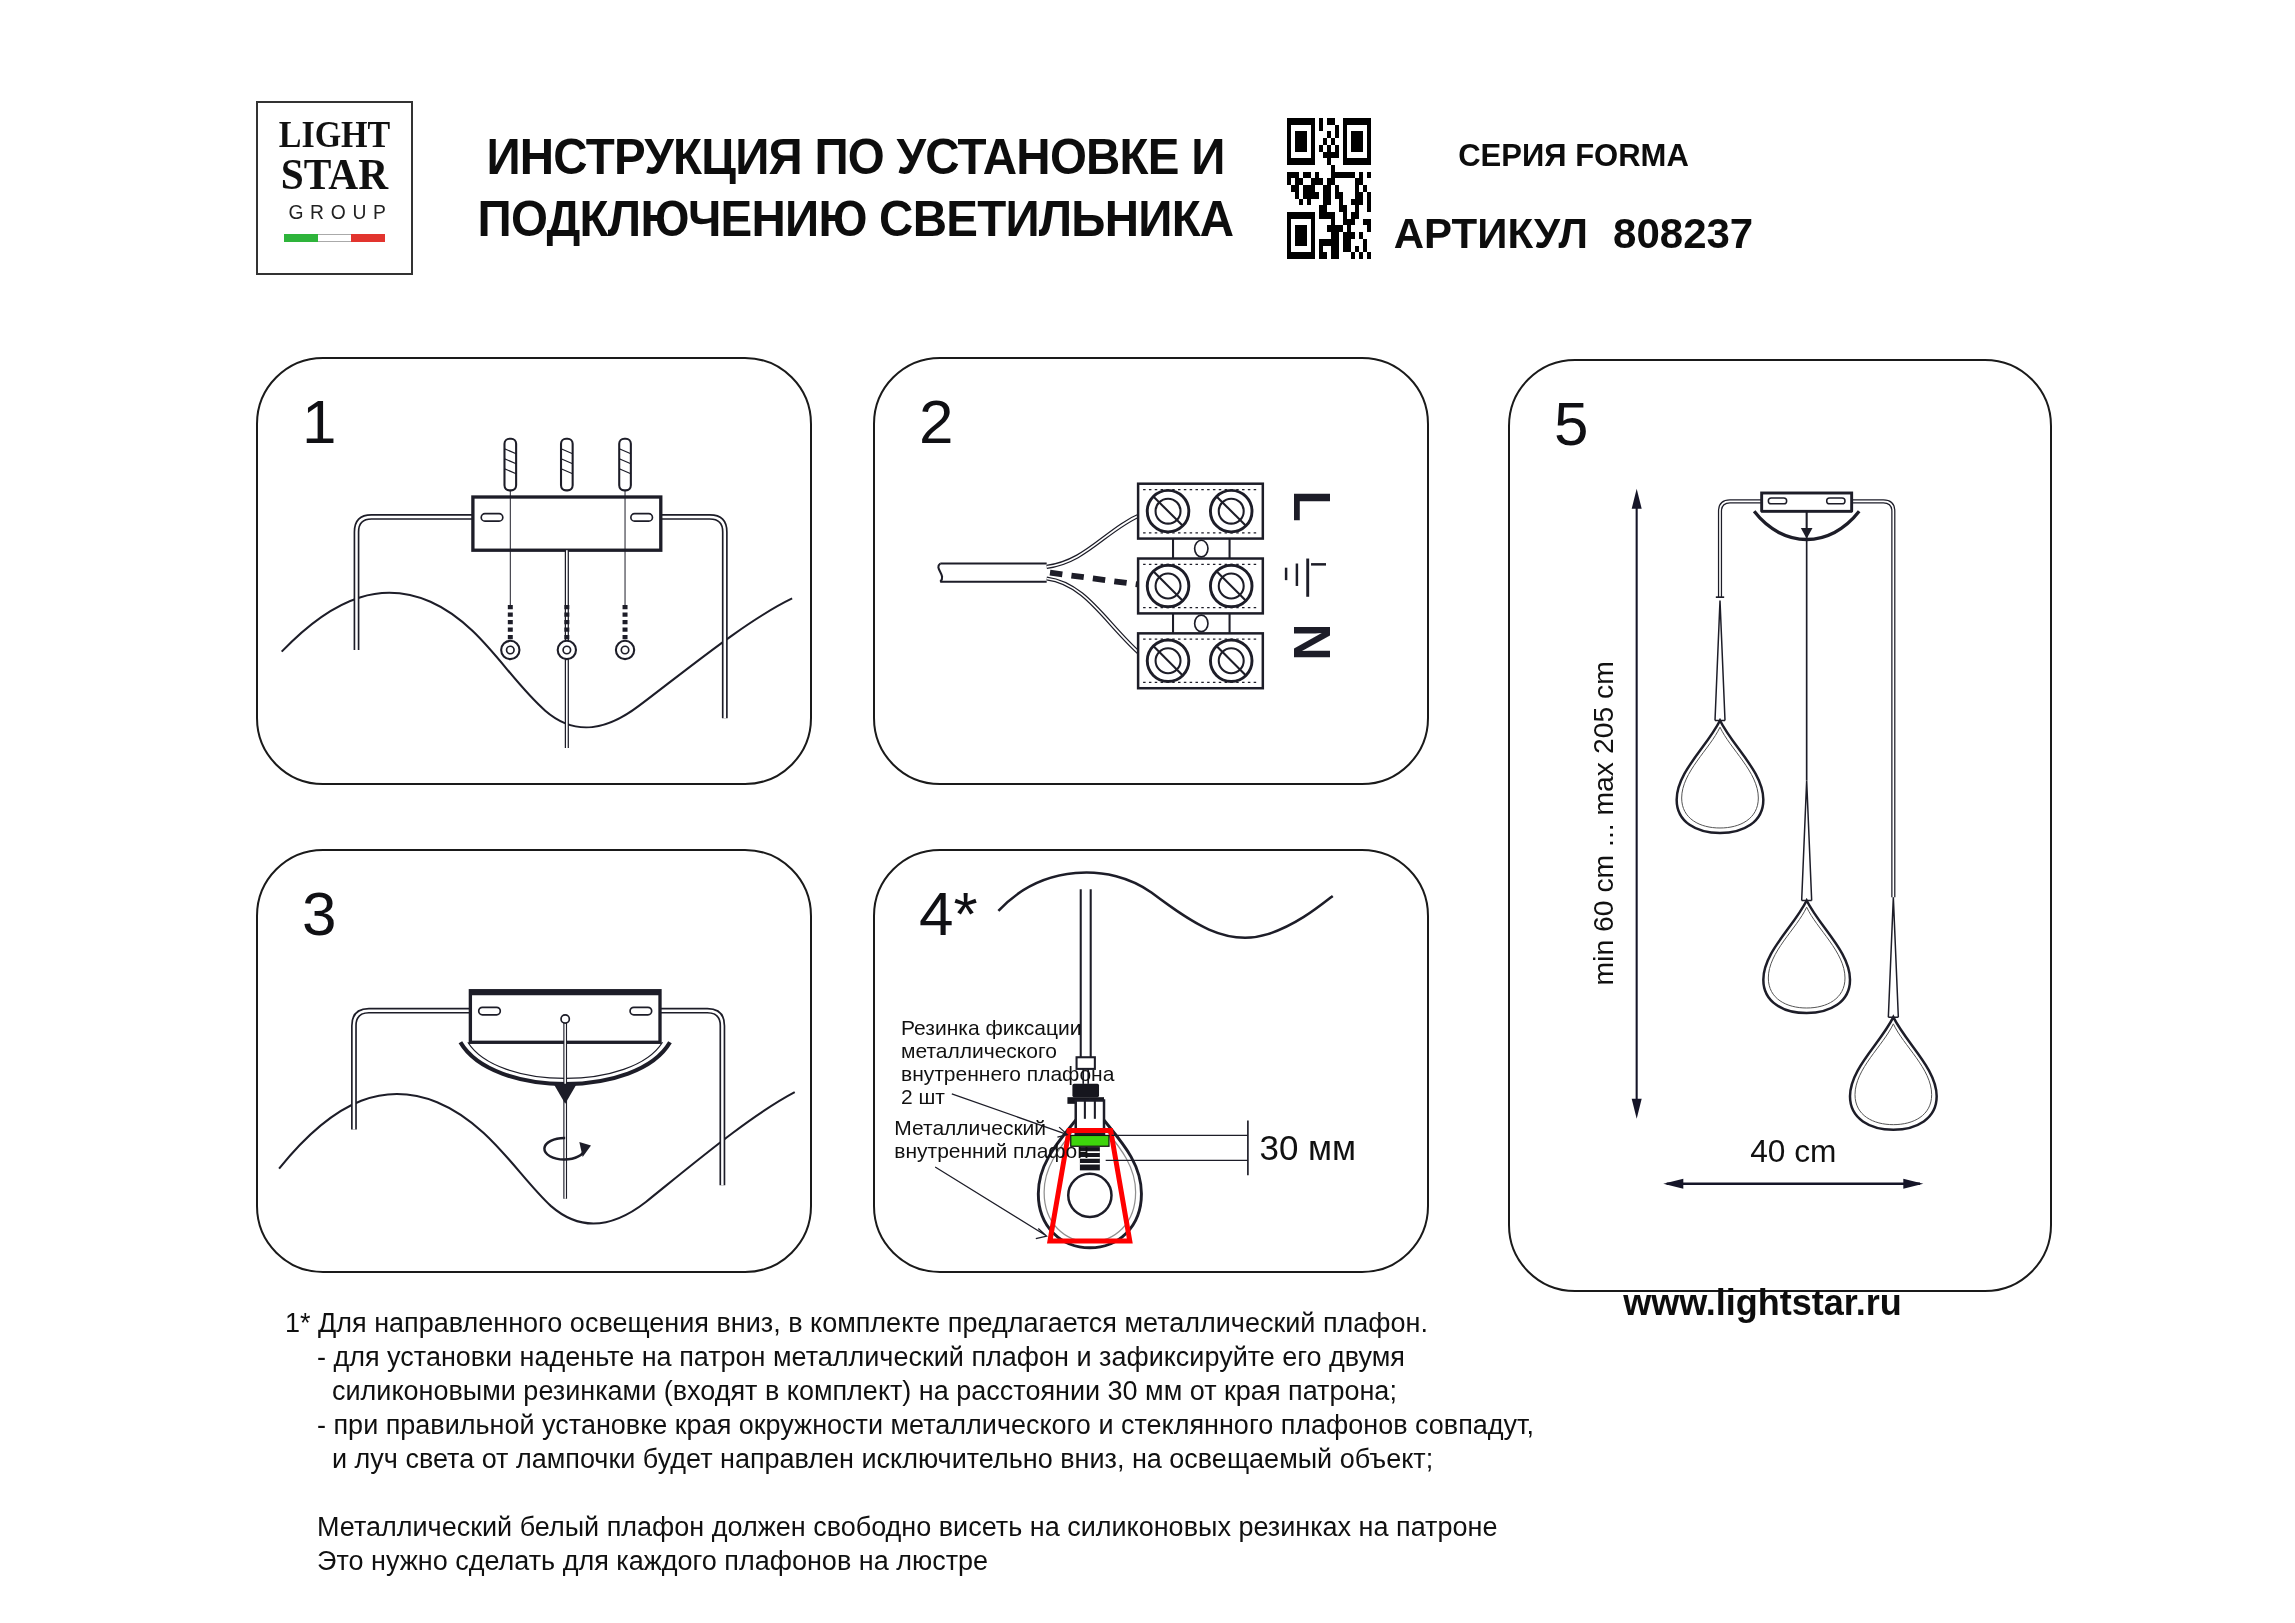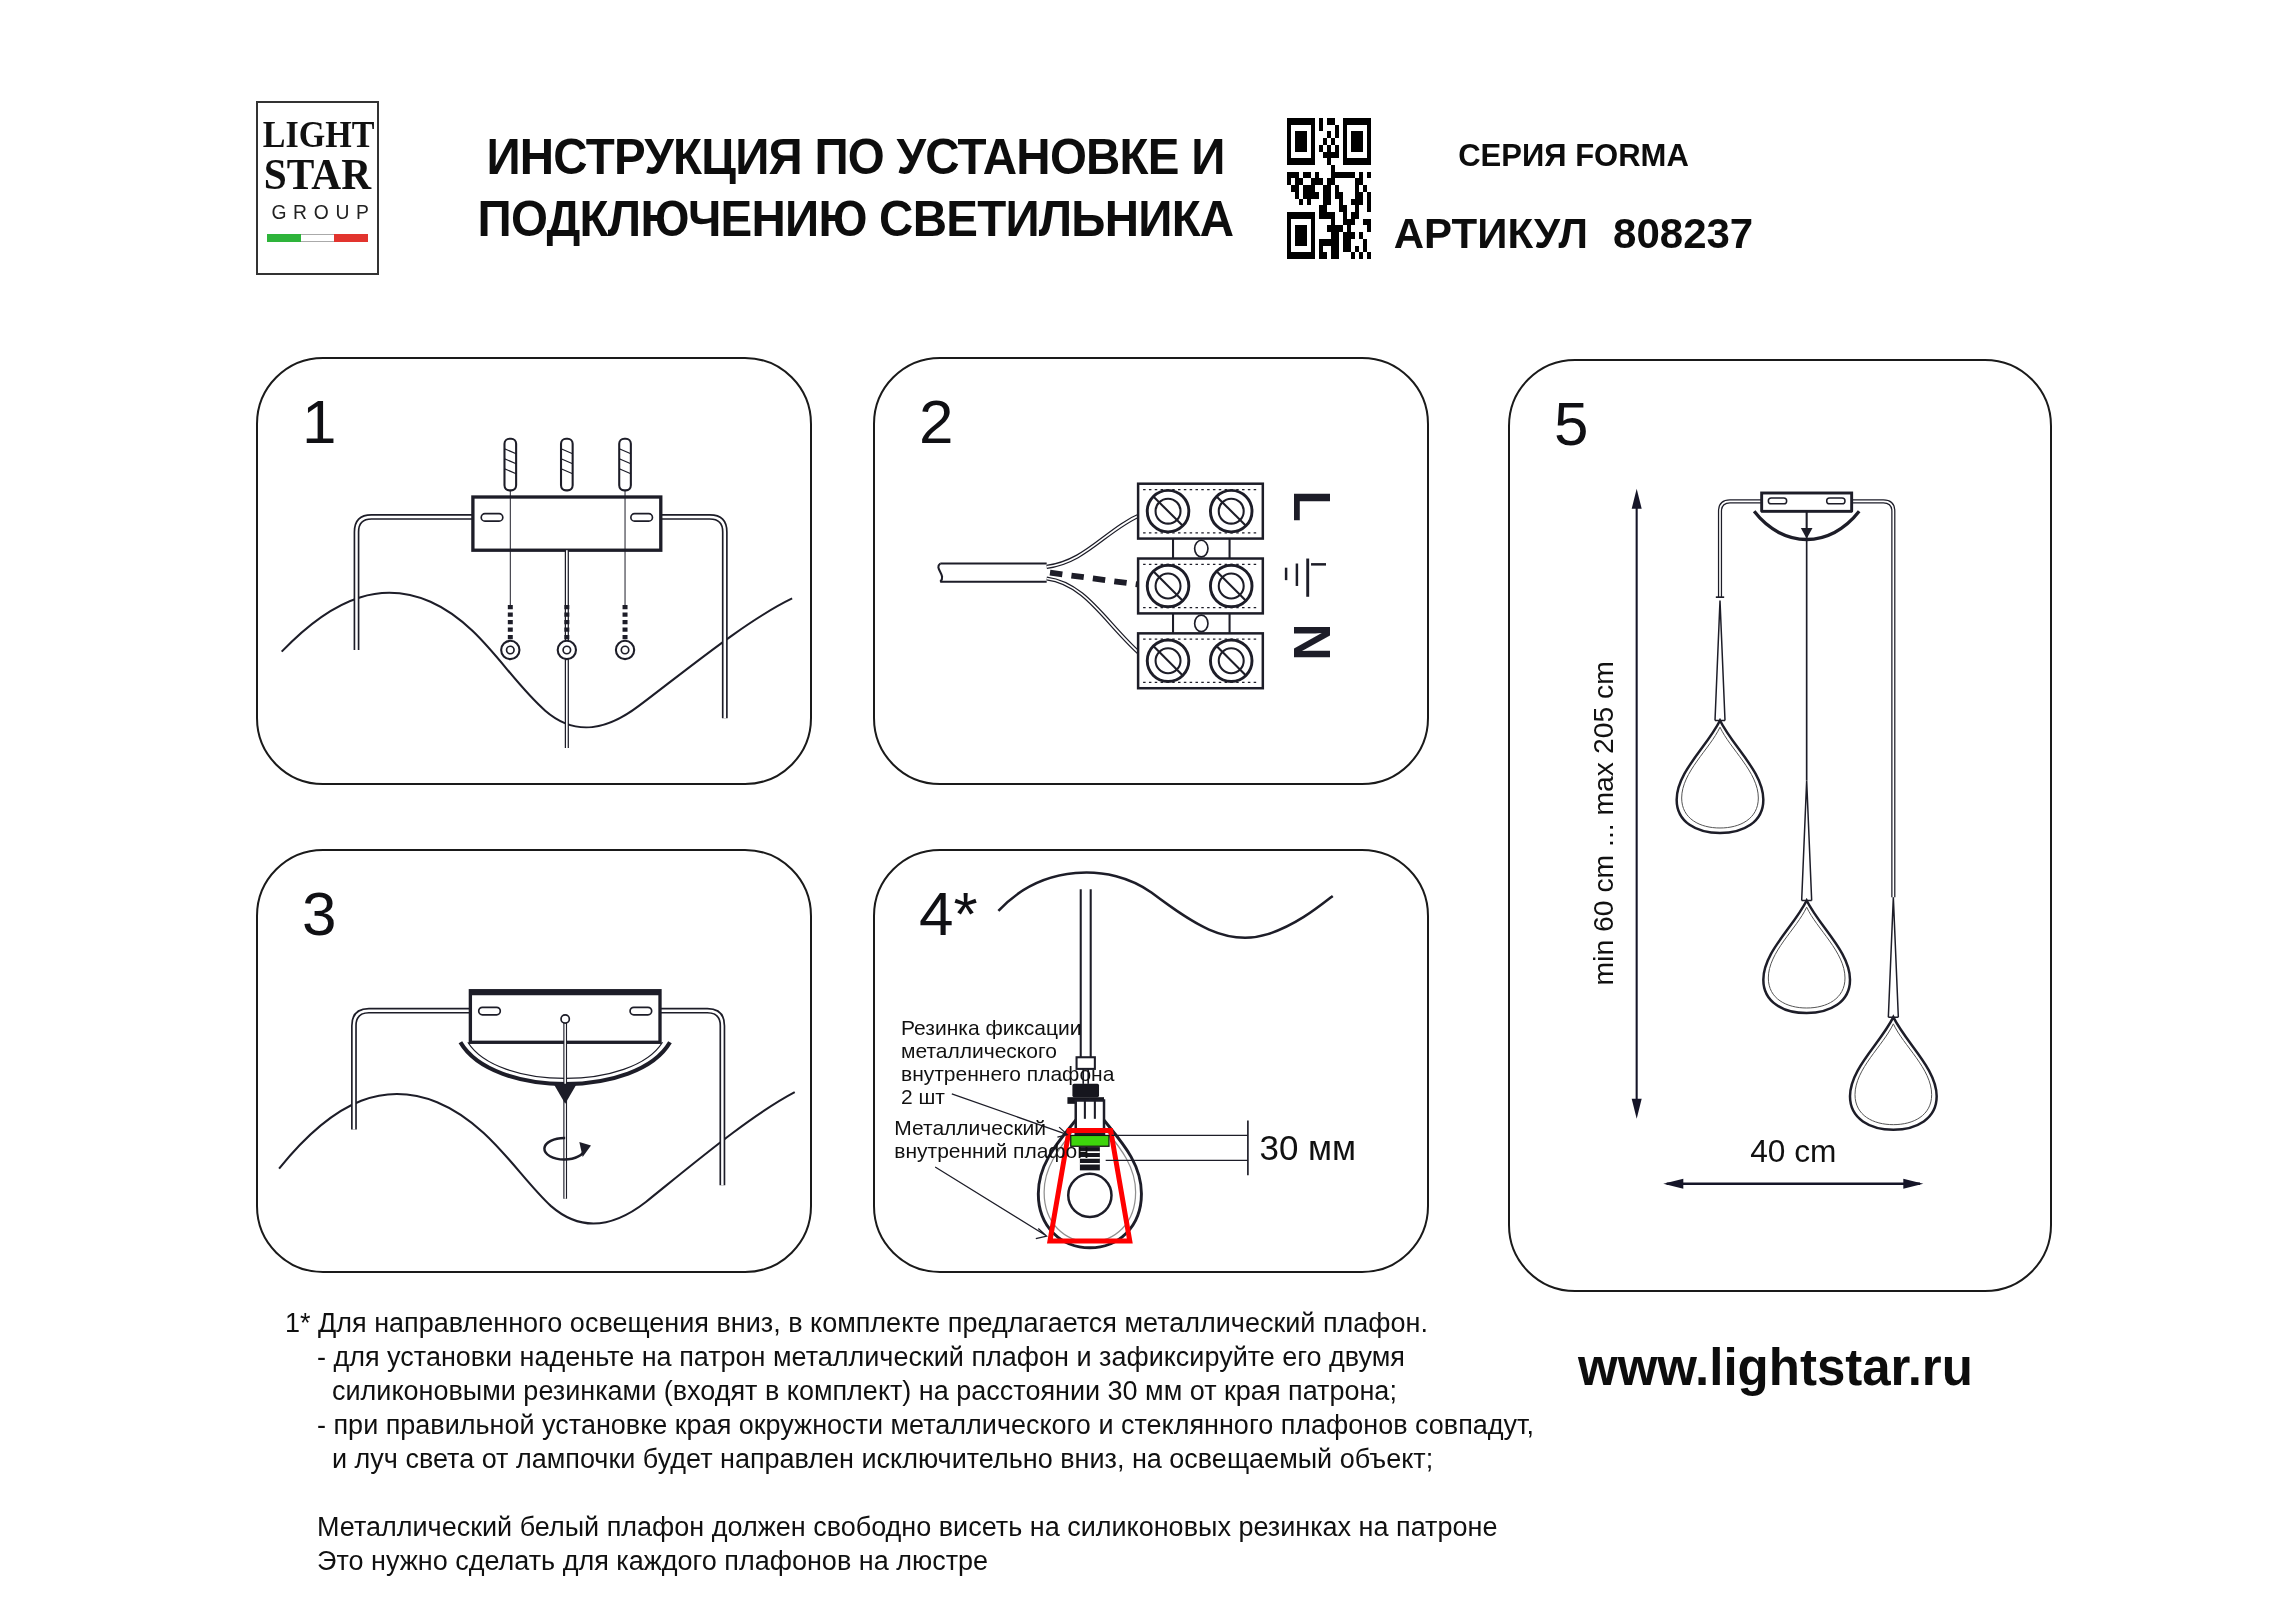--- a/index.html
+++ b/index.html
@@ -1,20 +1,20 @@
 <!DOCTYPE html>
 <html style="font-size:13.4px"><head>
 <meta charset="utf-8">
 <style>
   html,body{margin:0;padding:0;background:#fff;}
   body{font-family:"Liberation Sans",sans-serif;color:#111;}
   .page{position:relative;width:2295px;height:1623px;background:#fff;overflow:hidden;}
 
   
-  .logo-box{position:absolute;left:256px;top:101px;width:123px;height:174px;border:2.1px solid #333;box-sizing:border-box;text-align:center;}
+  .logo-box{position:absolute;left:256px;top:101px;width:157px;height:174px;border:2.1px solid #333;box-sizing:border-box;text-align:center;}
   .logo-light{font-family:"Liberation Serif",serif;font-weight:bold;font-size:37px;line-height:37px;margin-top:13.4px;transform:scaleX(.92);letter-spacing:0;}
   .logo-star{font-family:"Liberation Serif",serif;font-weight:bold;font-size:45px;line-height:44px;margin-top:-1.7px;transform:scaleX(.92);}
   .logo-group{font-size:19.3px;letter-spacing:6.7px;margin-top:6.7px;padding-left:12px;color:#222;}
   .logo-flag{display:flex;width:101px;height:7.6px;margin:10px auto 0;}
   .logo-flag .seg{flex:1;}
   .seg-green{background:#2eb43b;}
   .seg-white{background:#fff;border-top:0.8px solid #aaa;border-bottom:0.8px solid #aaa;box-sizing:border-box;}
   .seg-red{background:#e2342e;}
 
   .main-title{position:absolute;left:436px;top:126px;width:839px;text-align:center;}
@@ -41,21 +41,21 @@
   .p4-label1{left:26px;top:165px;}
   .p4-label2{left:19.3px;top:265px;}
 
   
   .footnotes{position:absolute;left:285px;top:1306px;width:1276px;font-size:27px;line-height:34px;color:#101010;}
   .fn-line{white-space:nowrap;}
   .ind-a{margin-left:32px;}
   .ind-b{margin-left:47px;}
   .gap-top{margin-top:34px;}
 
-  .website{position:absolute;left:1578px;top:1338px;width:369px;text-align:center;font-size:51px;font-weight:bold;color:#0d0d0d;}
+  .website{position:absolute;left:1578px;top:1282px;width:369px;text-align:center;font-size:36px;font-weight:bold;color:#0d0d0d;}
 
   text{font-family:"Liberation Sans",sans-serif;}
 </style>
 </head>
 <body>
 
 <div class="page">
 
   <div class="logo-box">
     <div class="logo-light">LIGHT</div>

